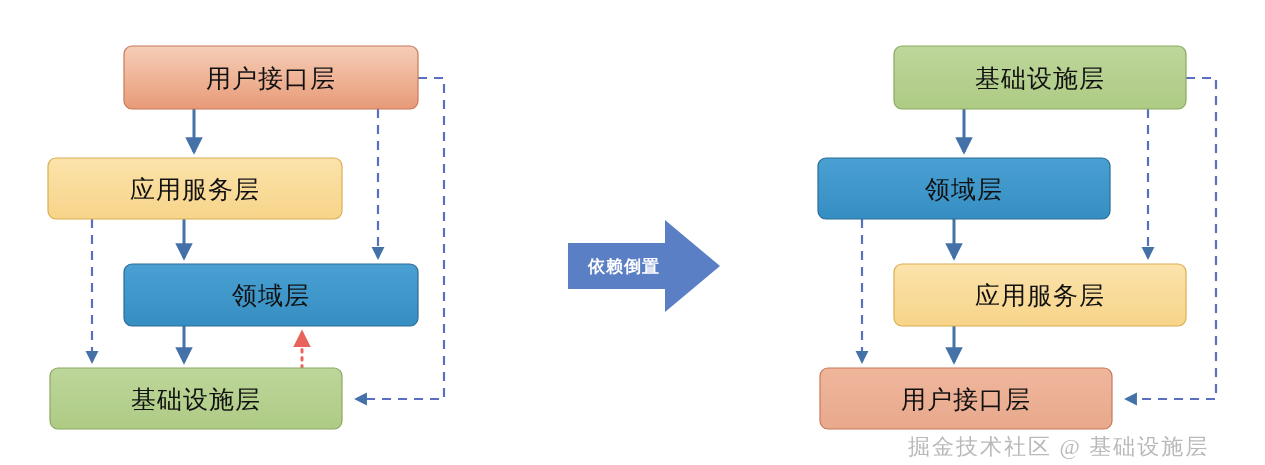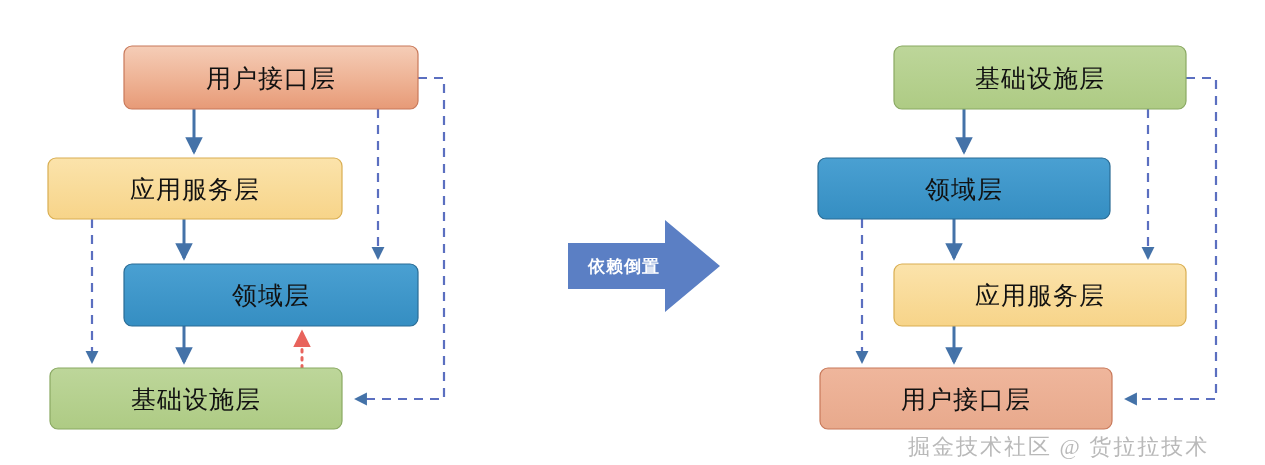--- a/index.html
+++ b/index.html
@@ -167,15 +167,15 @@
         <text class="node-label" x="1040" y="287">应用服务层</text>
       </g>
 
       <g>
         <rect x="820" y="360" width="292" height="61" rx="8" ry="8" fill="url(#grad-ui-flat)" stroke="#c8795a" stroke-width="1.2"></rect>
         <text class="node-label" x="966" y="391">用户接口层</text>
       </g>
     </g>
   </svg>
 
-  <div class="watermark-text">掘金技术社区 @ 货拉拉技术</div>
+  <div class="watermark-text">掘金技术社区 @ 基础设施层</div>
 
 </div>
 
 </body></html>

